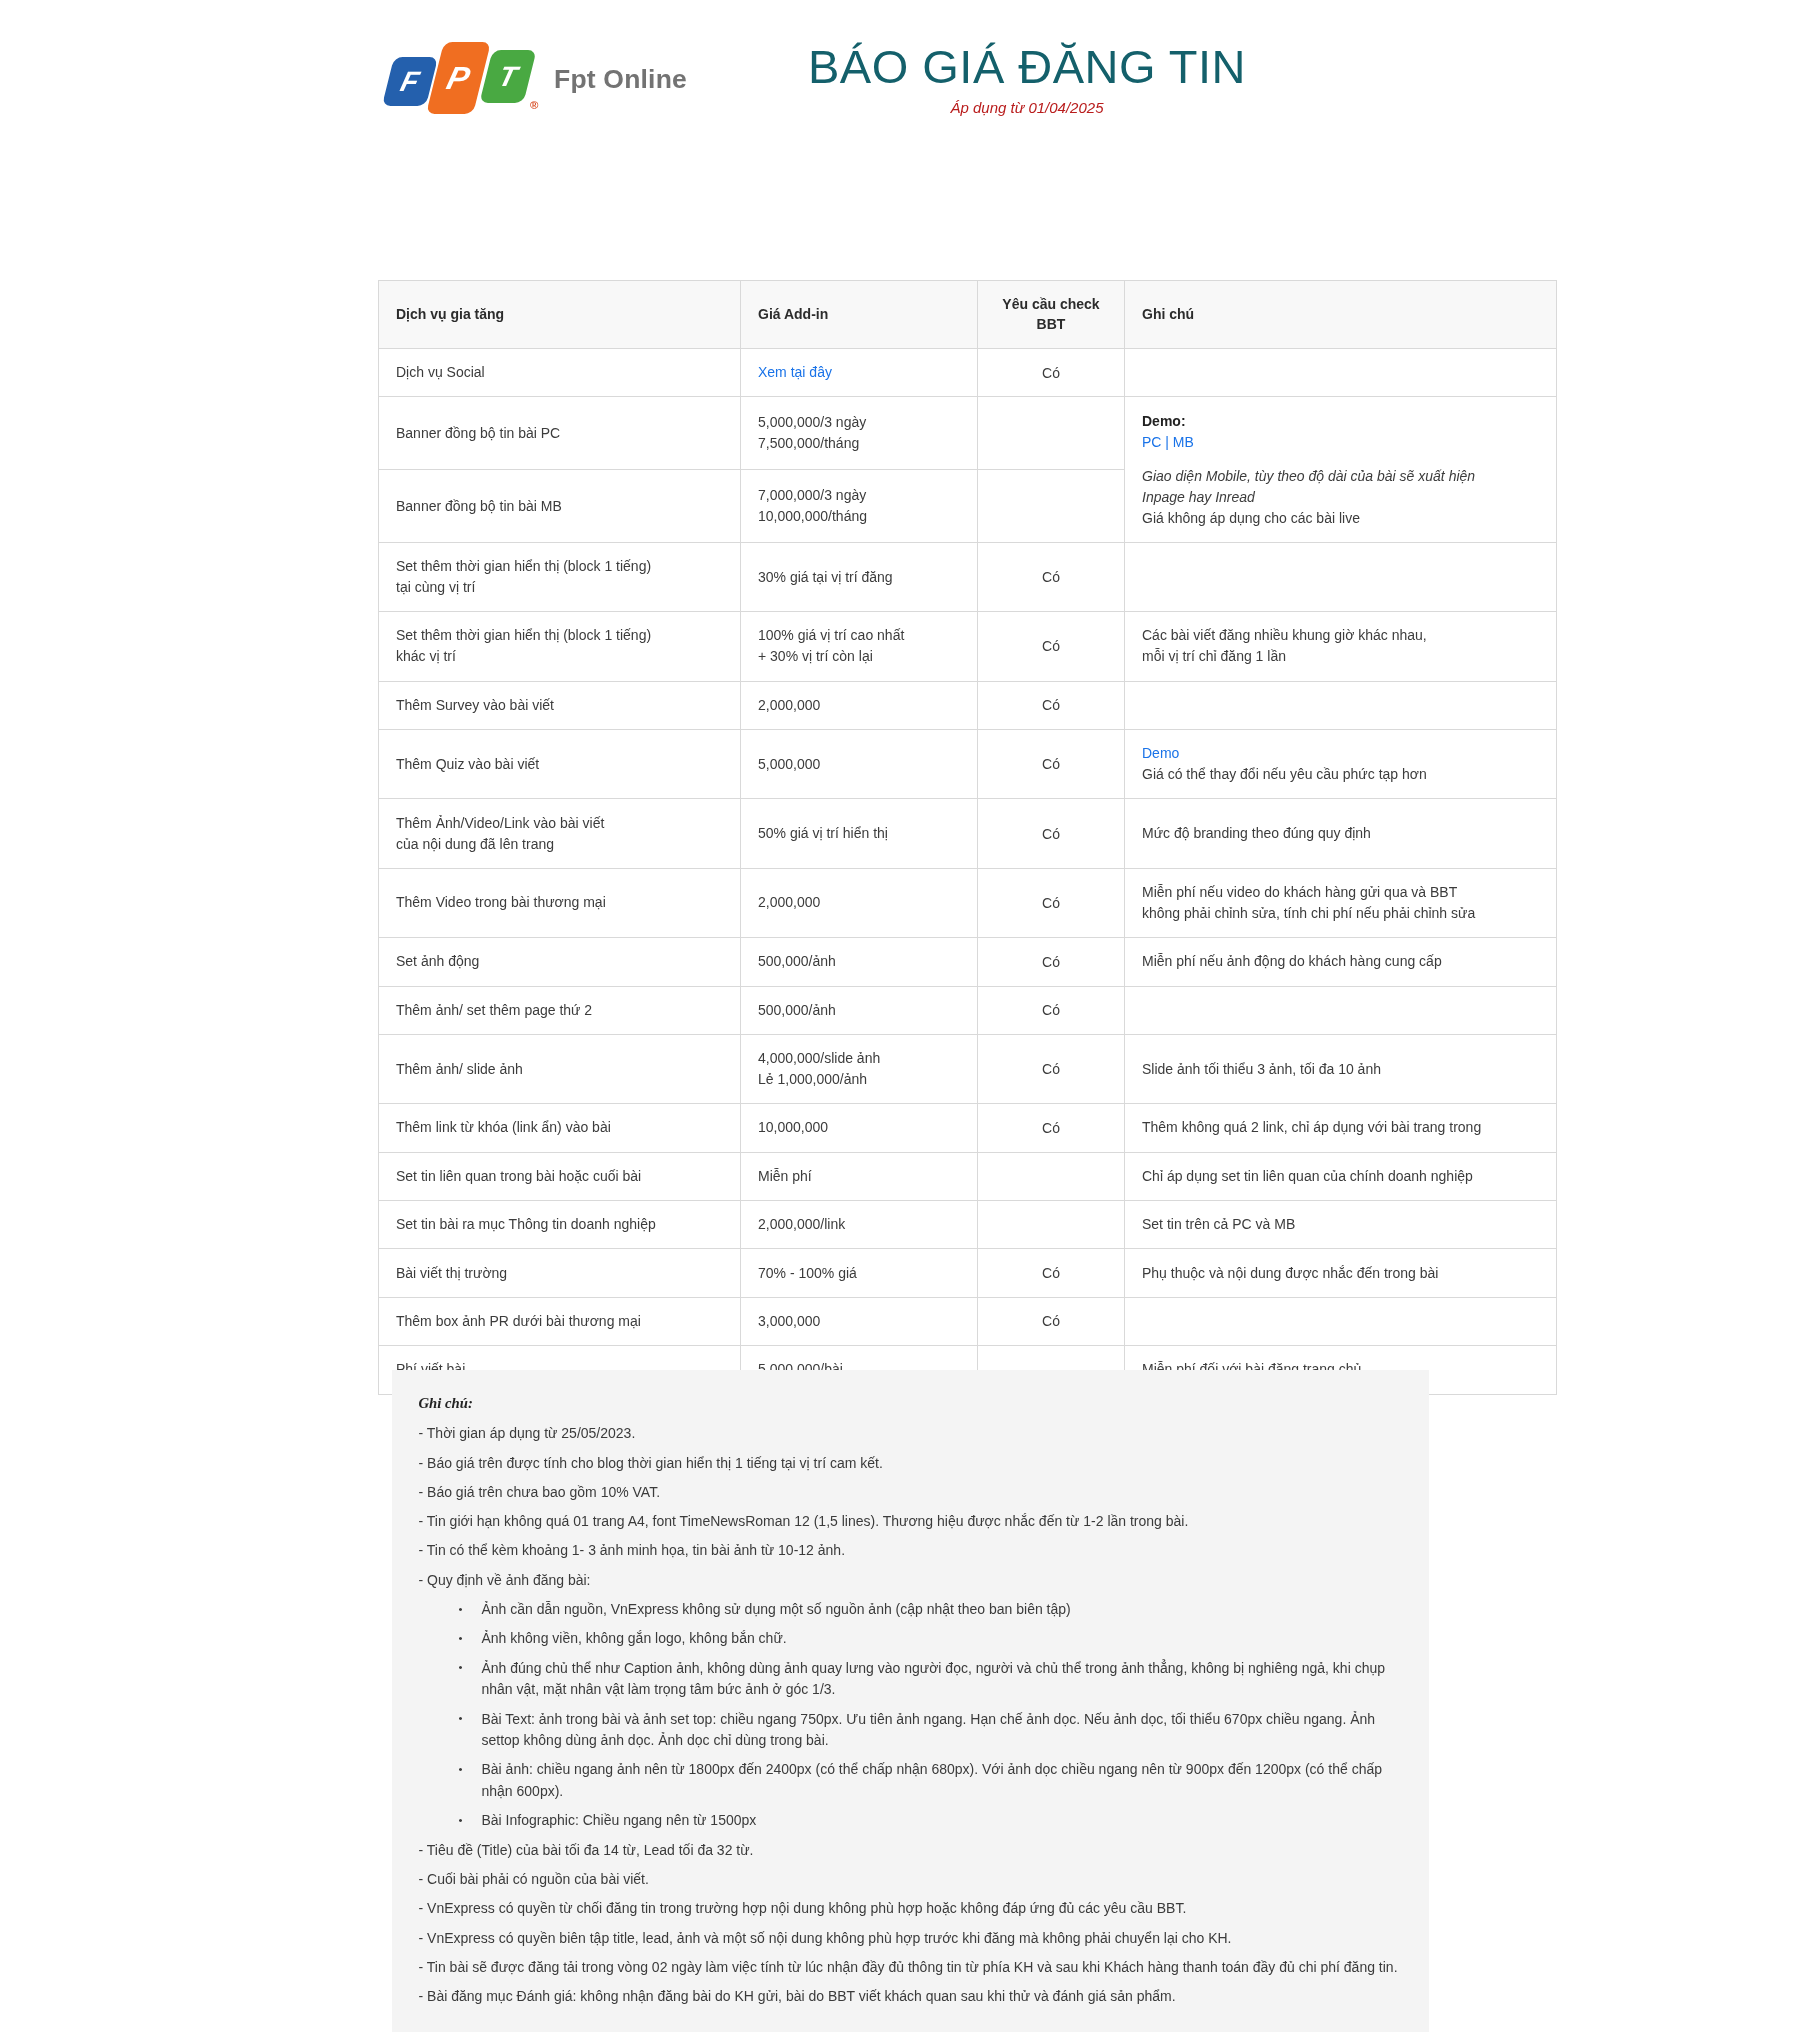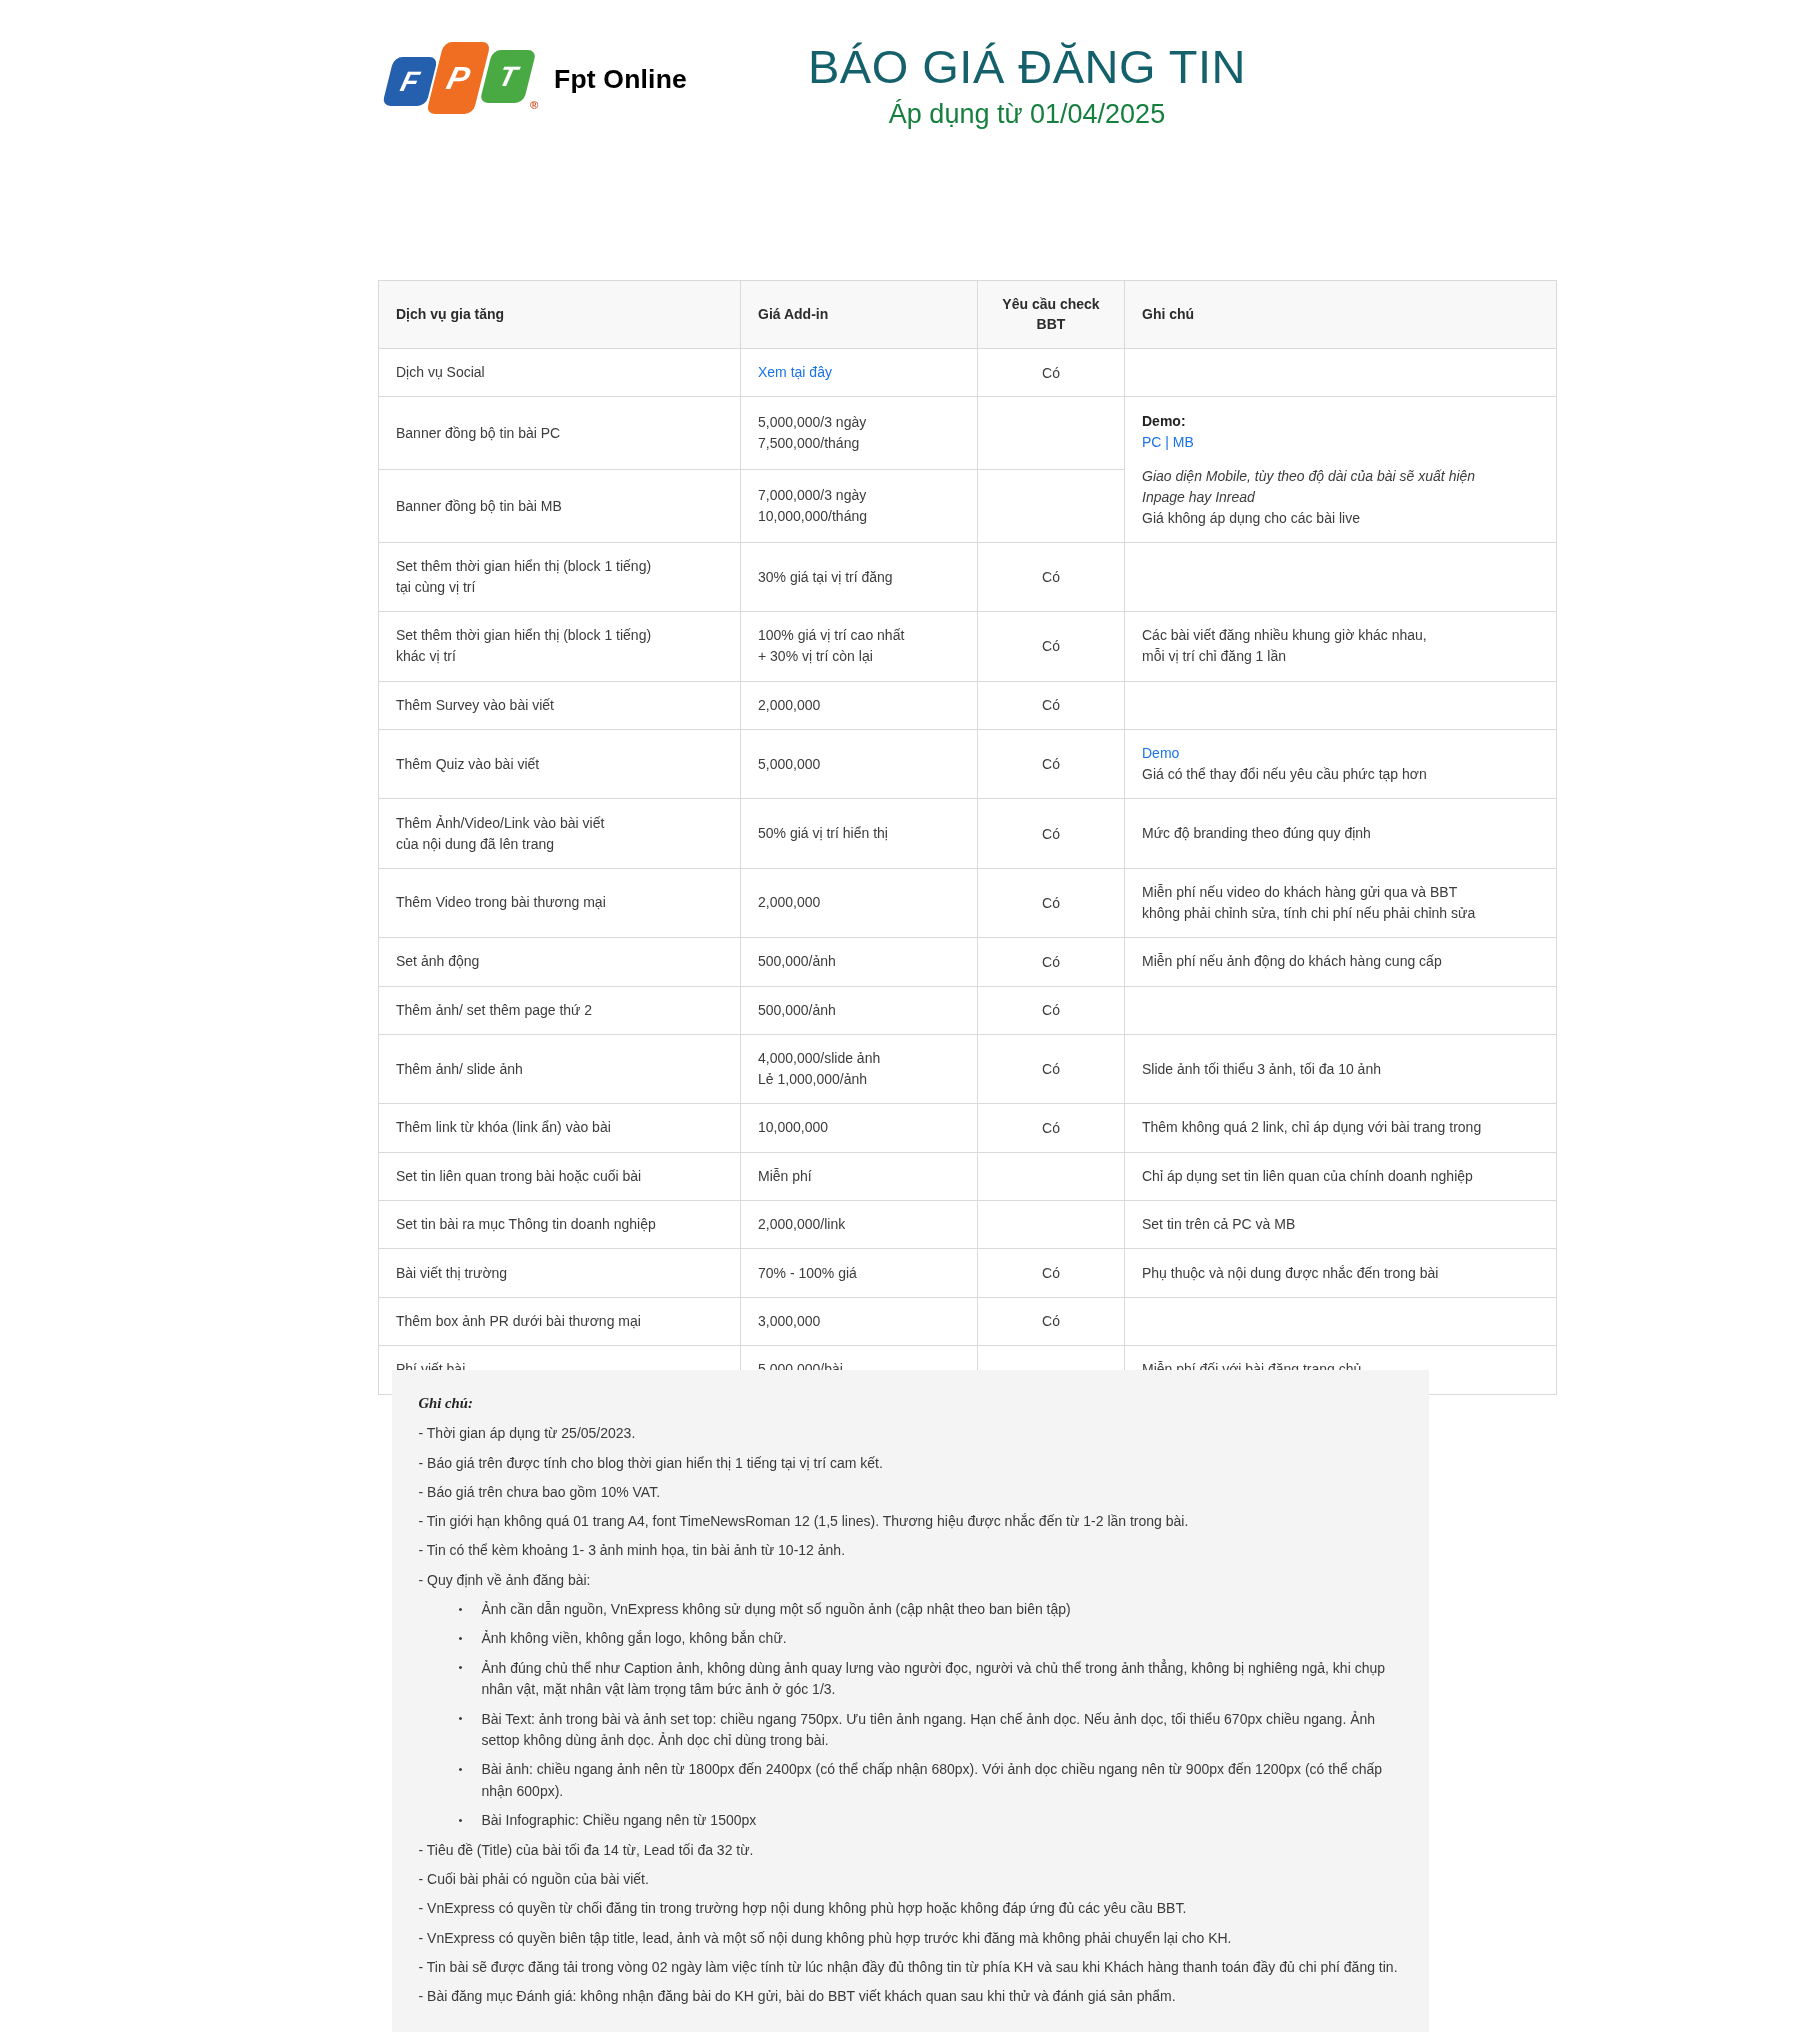--- a/index.html
+++ b/index.html
@@ -10,24 +10,24 @@
   
   .doc-header{position:absolute;left:0;top:0;width:1817px;height:189px;}
   .fpt-logo{position:absolute;left:386px;top:40px;width:161px;height:79px;}
   .lg{position:absolute;transform:skewX(-14deg);border-radius:8.5px;
       display:flex;align-items:center;justify-content:center;
       color:#fff;font-weight:700;font-style:italic;font-size:28px;}
   .lg-f{left:1.9px;top:17px;width:44px;height:49px;background:#2460ad;}
   .lg-p{left:49px;top:1.9px;width:47px;height:72px;background:#f06e21;font-size:32px;}
   .lg-t{left:100px;top:9.5px;width:44px;height:53px;background:#49a942;}
   .lg-reg{position:absolute;left:144px;top:59px;font-size:11.4px;color:#d94f27;font-weight:700;}
-  .logo-word{position:absolute;left:554px;top:64px;font-size:26.5px;font-weight:700;color:#000000;letter-spacing:0.2px;}
+  .logo-word{position:absolute;left:554px;top:64px;font-size:26.5px;font-weight:700;color:#737373;letter-spacing:0.2px;}
   .title-block{position:absolute;left:653px;top:42px;width:748px;text-align:center;}
   .page-title{margin:0;font-size:47px;font-weight:400;color:#14606b;letter-spacing:0.5px;line-height:1.05;}
-  .page-subtitle{margin-top:7.6px;font-size:27px;color:#15803d;}
+  .page-subtitle{margin-top:7.6px;font-size:15px;font-style:italic;color:#b91c1c;}
   
   table.pricing{position:absolute;left:378px;top:248px;width:1037px;border-collapse:collapse;table-layout:fixed;margin-top:32px;}
   .pricing th,.pricing td{border:0.9px solid #d9d9d9;padding:13.2px 17px;font-size:14px;vertical-align:middle;word-wrap:break-word;}
   .pricing thead th{background:#f8f8f8;font-weight:700;color:#2c2c2c;text-align:left;line-height:1.45;}
   .col-service{width:327px;}
   .col-price{width:202px;}
   .col-check{width:112px;text-align:center !important;}
   .col-note{width:397px;}
   td.col-check{text-align:center;color:#3c3c3c;}
   .ln{display:block;line-height:21px;color:#3c3c3c;}

